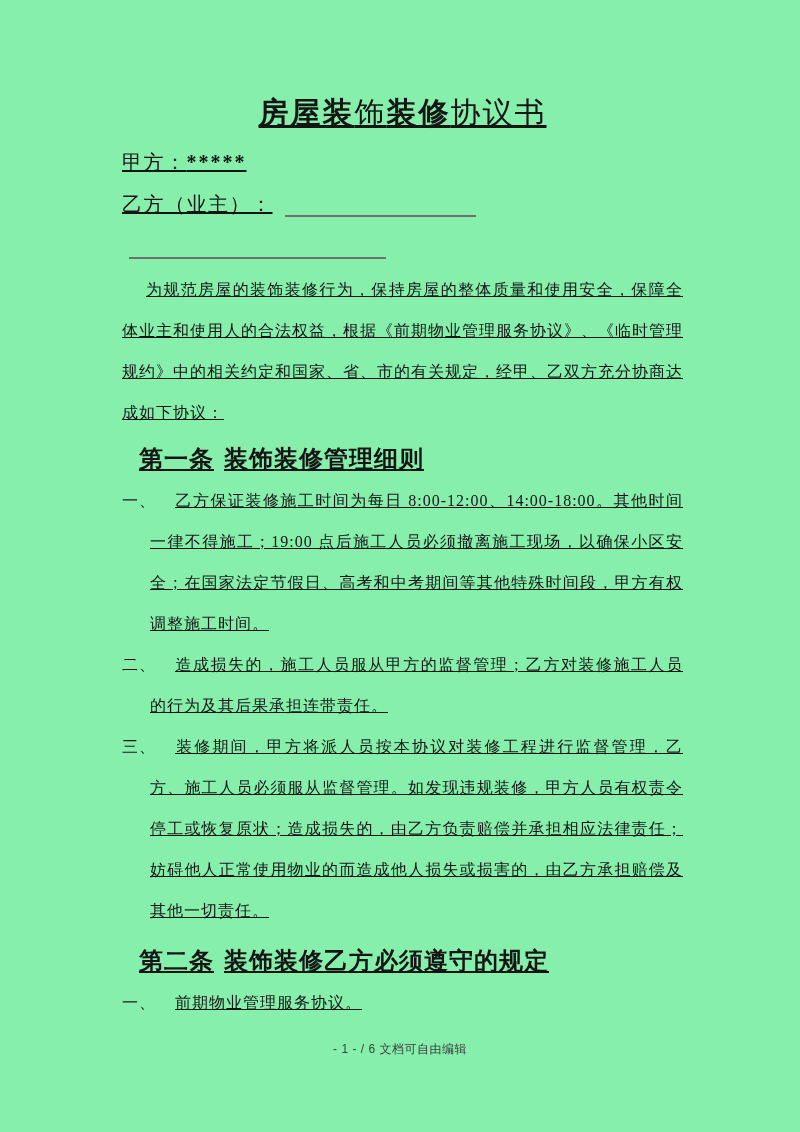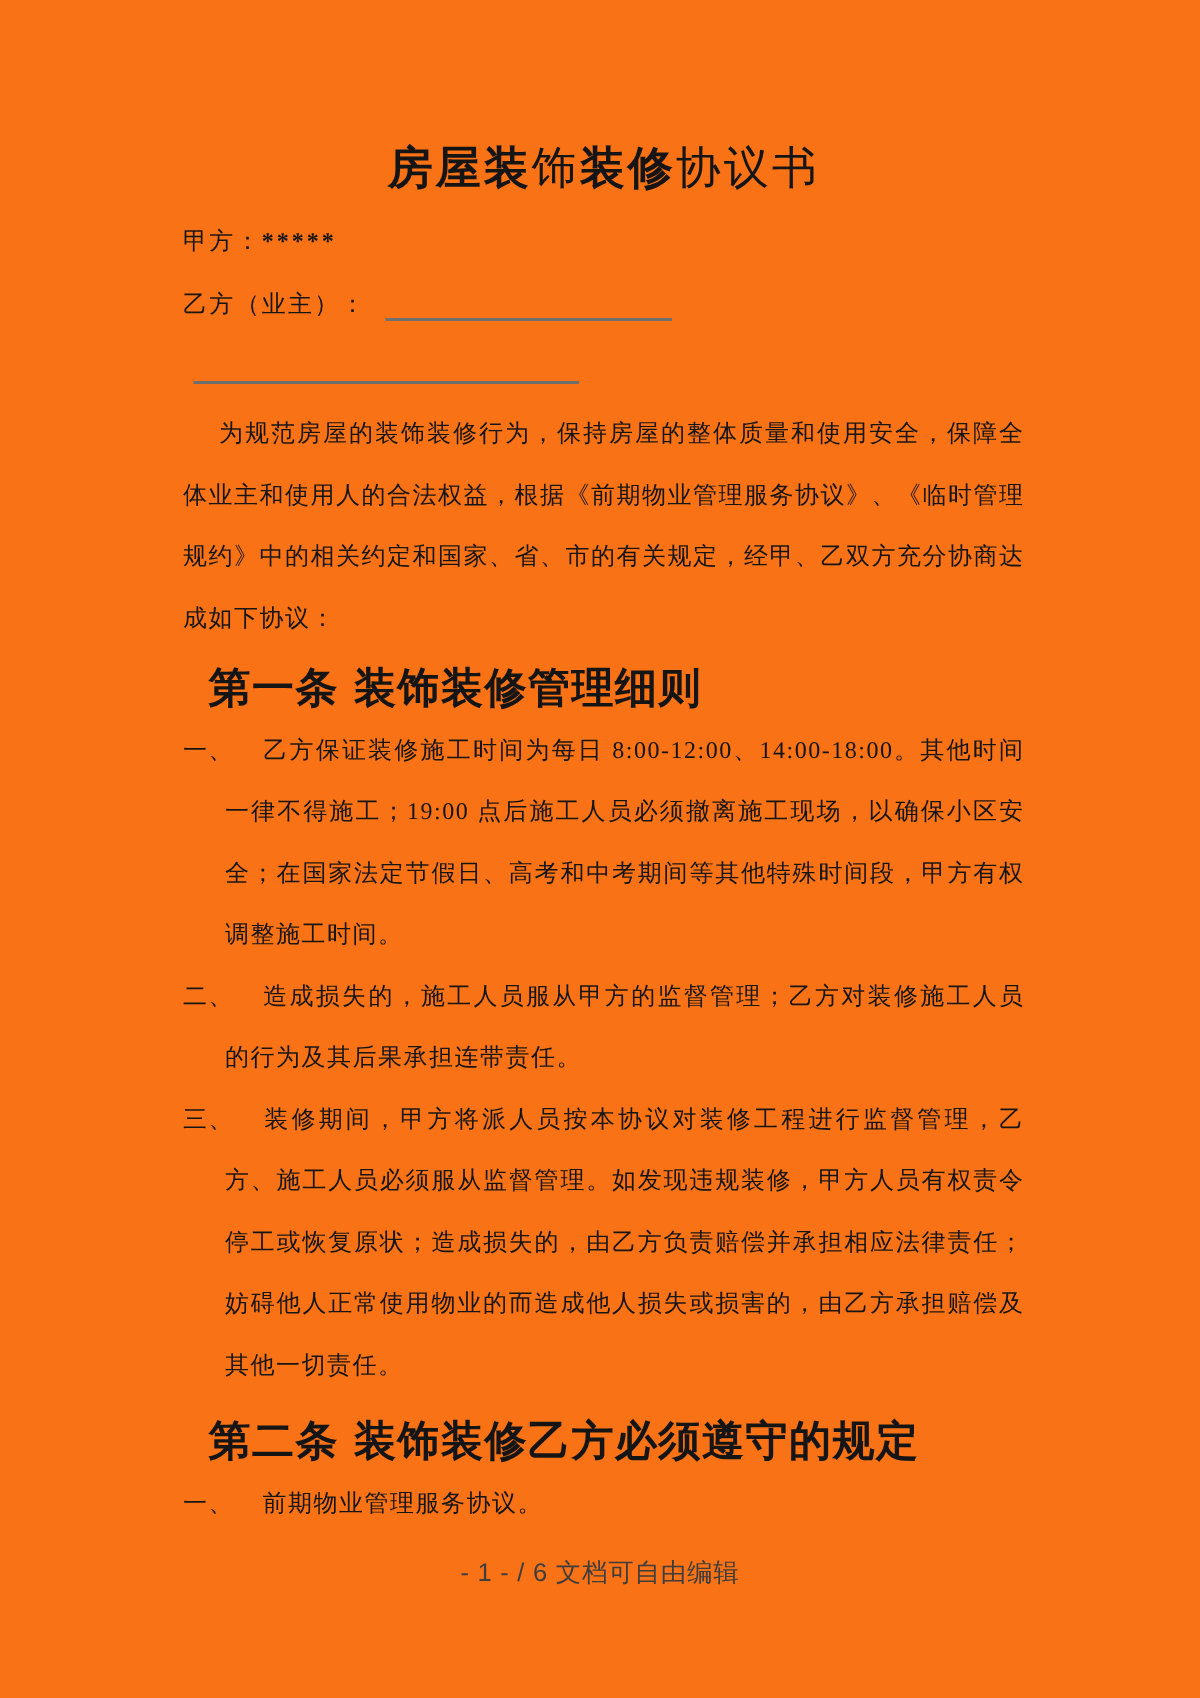--- a/index.html
+++ b/index.html
@@ -7,34 +7,35 @@
   body {
     width:800px; height:1132px;
     font-family:"Liberation Serif","DejaVu Serif",serif;
     color:#151515;
     overflow:hidden;
   }
   .page {
     position:relative;
     width:800px; height:1132px;
     padding:93px 117px 0 122px;
-    background:#f97316;
+    background:#86efac;
+    text-decoration:underline;
   }
   .title {
     font-family:"Liberation Sans","DejaVu Sans",sans-serif;
     font-size:30px; line-height:40px;
     text-align:center;
     letter-spacing:2px;
     margin-bottom:8px;
     white-space:nowrap;
   }
   .title .seg-heavy { font-weight:700; }
   .title .seg-light { font-weight:400; }
   .line {
-    font-size:16px; line-height:42px;
+    font-size:20px; line-height:42px;
     letter-spacing:1.5px;
     white-space:nowrap;
   }
   .stars {
     font-weight:700;
     letter-spacing:2px;
   }
   .blank {
     display:inline-block;
     height:0;
@@ -44,21 +45,21 @@
   .blank-b { width:191px; margin-left:12px; }
   .blank-h { width:257px; margin-left:7px; }
   .para {
     font-size:16px; line-height:41px;
     letter-spacing:1px;
     text-align:justify;
     text-justify:inter-character;
   }
   .intro { text-indent:24px; margin-top:2px; }
   .heading {
-    font-size:28px; line-height:41px;
+    font-size:24px; line-height:41px;
     font-weight:700;
     letter-spacing:1px;
     padding-left:17px;
     margin-top:6px;
   }
   .heading .hno { margin-right:10px; }
   .heading-2 { margin-top:10px; }
   .clause {
     padding-left:28px;
     text-indent:-28px;
@@ -67,21 +68,21 @@
     display:inline-block;
     width:53px;
     text-indent:0;
   }
   .clause-tight .marker { width:53px; }
   .footer {
     position:absolute;
     top:1040px; left:0; right:0;
     text-align:center;
     font-family:"Liberation Sans","DejaVu Sans",sans-serif;
-    font-size:17px; line-height:18px;
+    font-size:12px; line-height:18px;
     color:#3d3d3d;
     letter-spacing:0.5px;
   }
 </style>
 </head>
 <body>
 
 <div class="page">
 
   <h1 class="title"><span class="seg-heavy">房屋装</span><span class="seg-light">饰</span><span class="seg-heavy">装修</span><span class="seg-light">协议书</span></h1>

